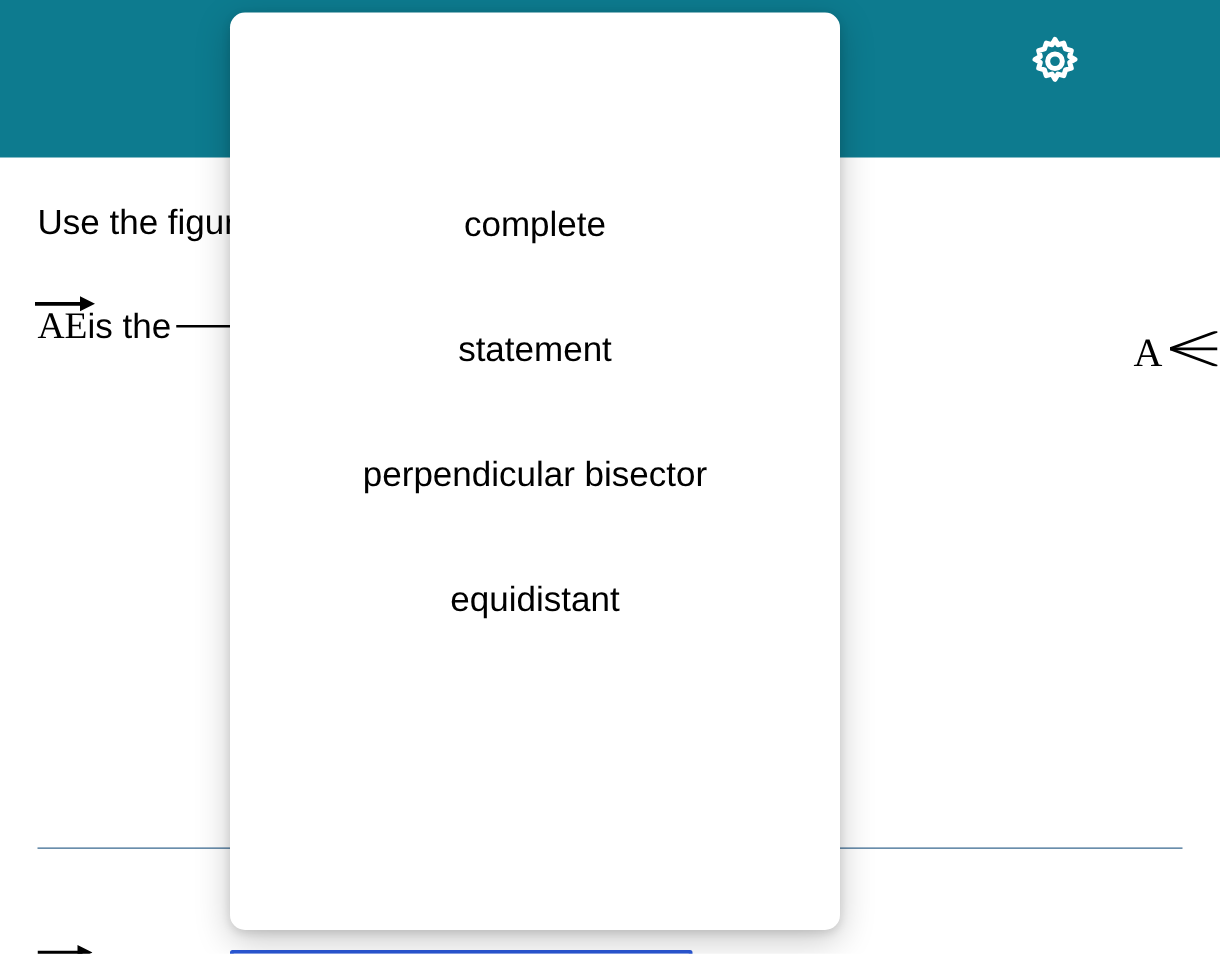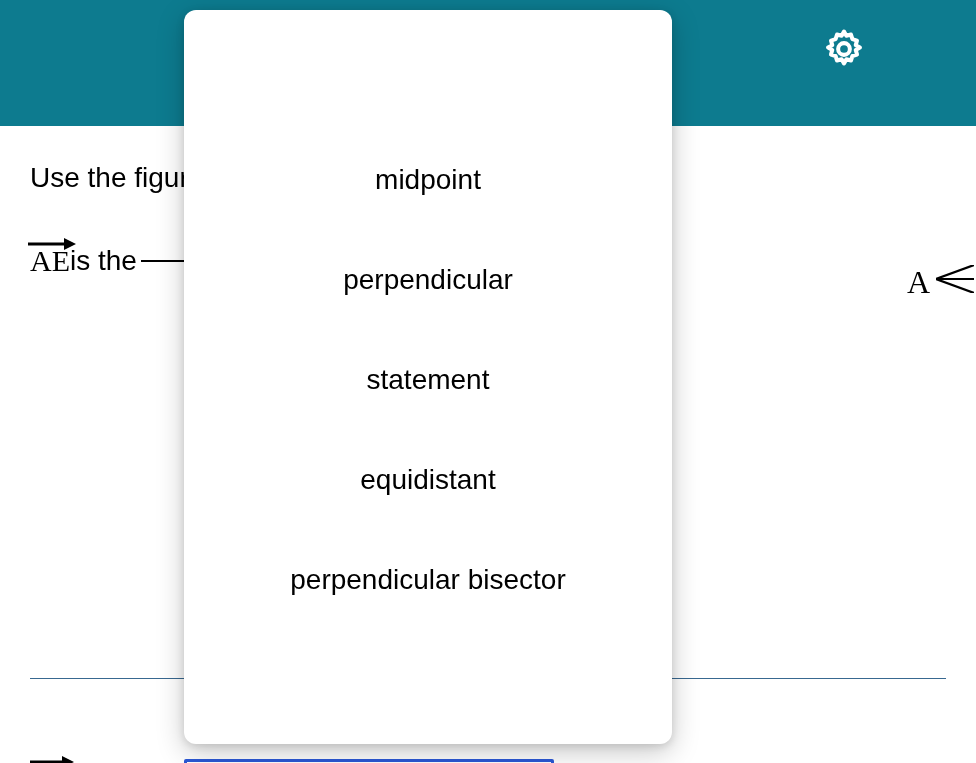--- a/index.html
+++ b/index.html
@@ -190,18 +190,17 @@
   <span class="small-arrow">
     <svg viewBox="0 0 44 14">
       <line x1="0" y1="7" x2="36" y2="7" stroke="#000" stroke-width="3"></line>
       <polygon points="44,7 32,1 32,13" fill="#000"></polygon>
     </svg>
   </span>
   <div class="dropdown-field"></div>
 </div>
 
 <div class="dropdown-overlay">
-  <button class="dropdown-option">midpoint</button>
-  <button class="dropdown-option">perpendicular</button>
+  <button class="dropdown-option">complete</button>
   <button class="dropdown-option">statement</button>
+  <button class="dropdown-option">perpendicular bisector</button>
   <button class="dropdown-option">equidistant</button>
-  <button class="dropdown-option">perpendicular bisector</button>
 </div>
 
 </body></html>

